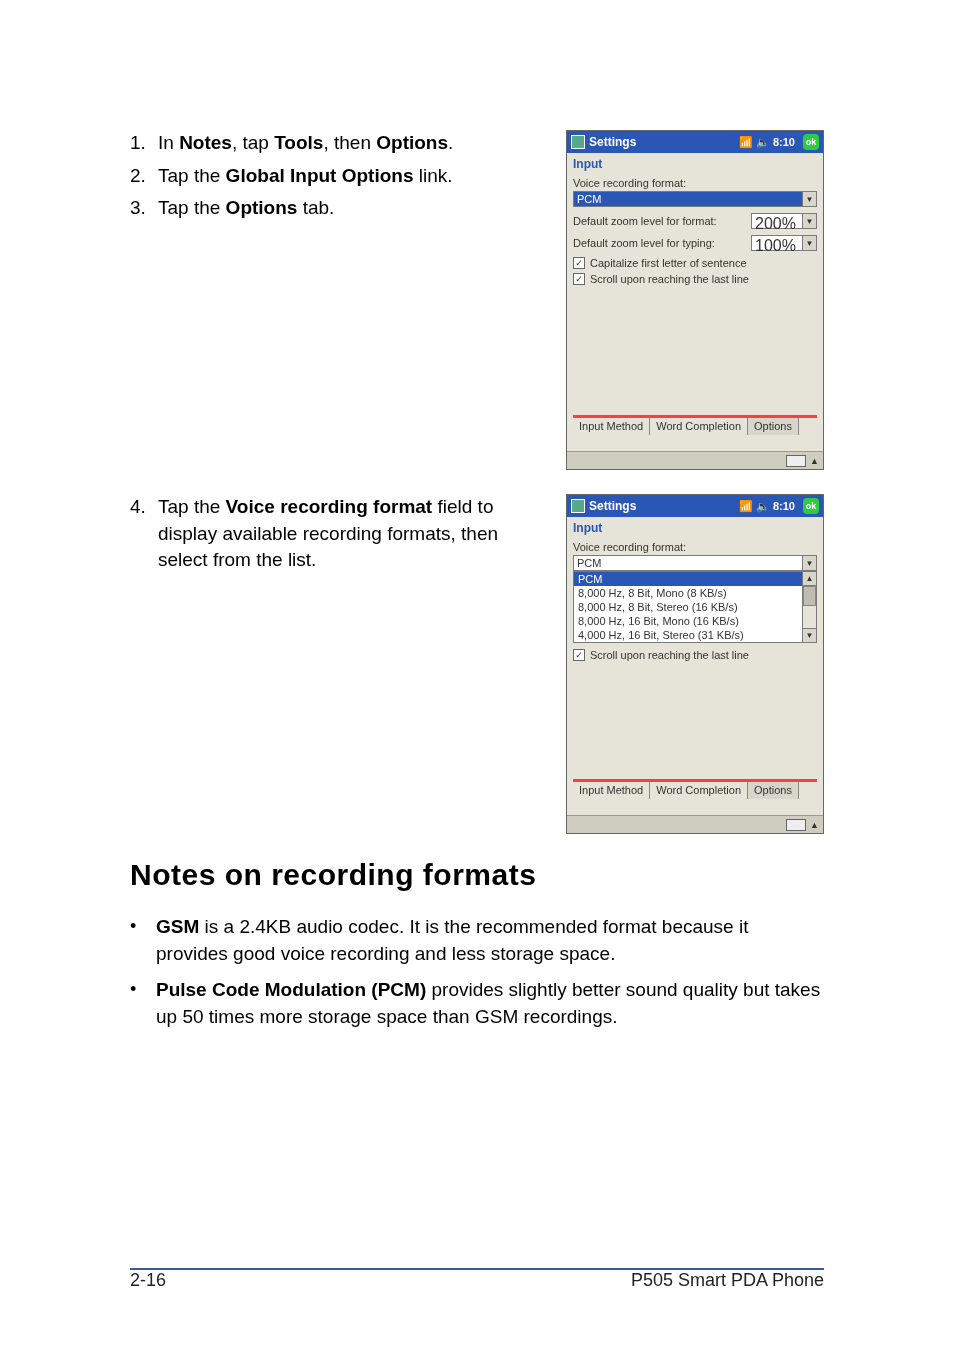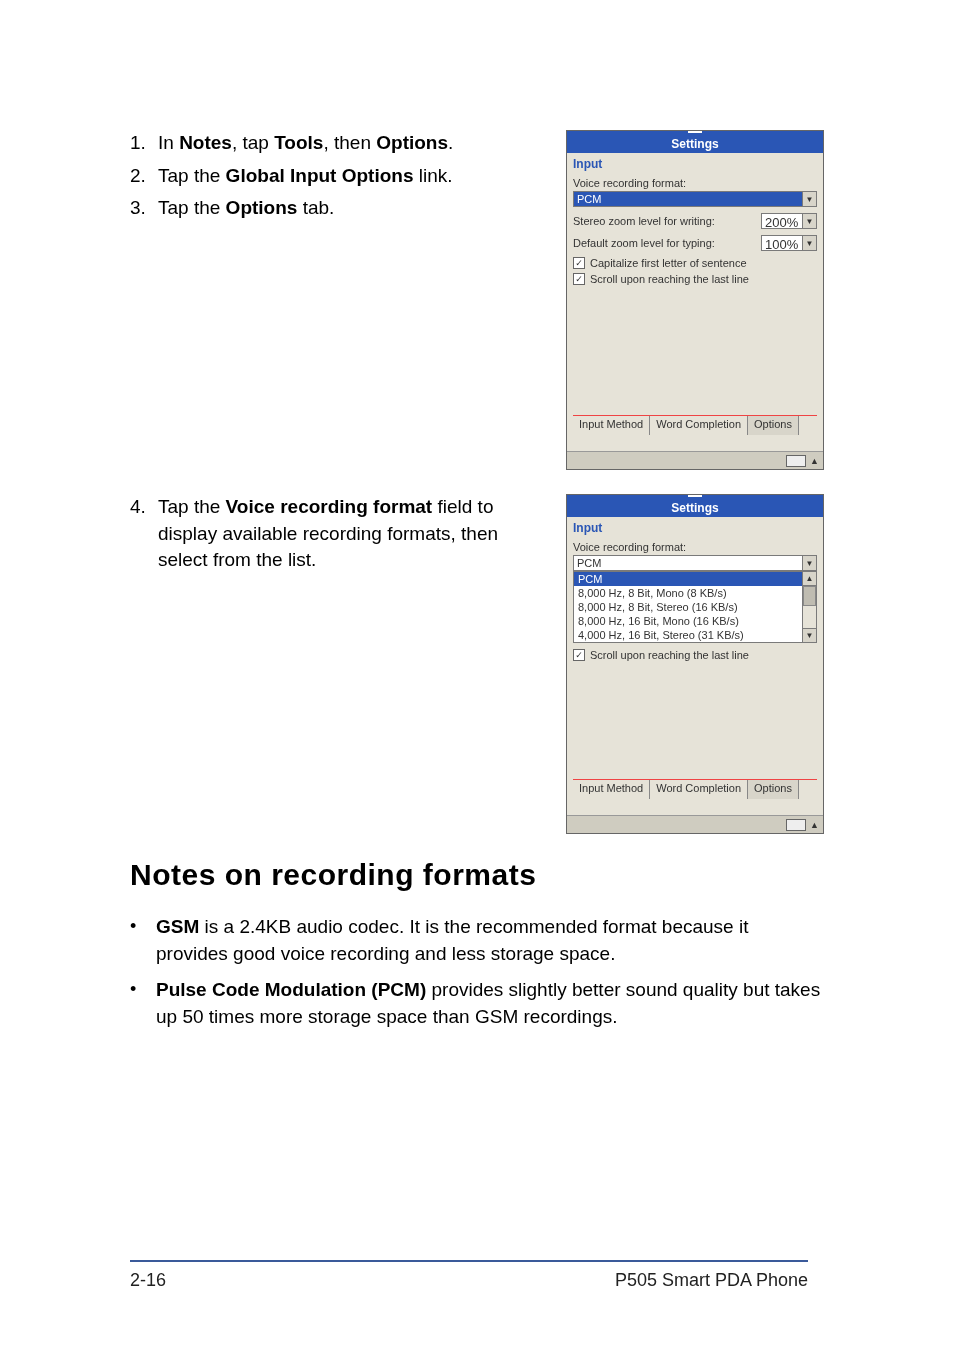--- a/index.html
+++ b/index.html
@@ -8,61 +8,61 @@
   .heading { font-size: 30px; font-weight: bold; letter-spacing: 0.5px; margin-bottom: 22px; }
   .content-row { display: flex; gap: 20px; margin-bottom: 24px; }
   .content-row.align-top { align-items: flex-start; }
   .left-col { flex: 1 1 auto; font-size: 19px; line-height: 1.4; }
   .ol { list-style: none; }
   .ol > li { display: flex; margin-bottom: 6px; }
   .ol .num { width: 28px; flex: none; }
   .ol .txt { flex: 1 1 auto; }
   .bold { font-weight: bold; }
   .screenshot { width: 258px; flex: none; border: 1px solid #666; background: #e6e3d8; font-family: Tahoma, Arial, sans-serif; font-size: 11px; color: #333; display: flex; flex-direction: column; }
-  .titlebar { height: 22px; background: linear-gradient(#2a56b5,#2a56b5); color: #fff; display: flex; align-items: center; padding: 0 4px; gap: 4px; flex-direction: column; }
+  .titlebar { height: 22px; background: linear-gradient(#2a56b5,#2a56b5); color: #fff; display: flex; align-items: center; padding: 0 4px; gap: 4px; }
   .win-icon { width: 14px; height: 14px; background: #5a8; display: inline-block; border: 1px solid #fff; }
   .title-text { font-weight: bold; font-size: 12px; flex: none; }
   .title-spacer { flex: 1 1 auto; }
   .sig-icons { display: flex; align-items: center; gap: 3px; font-size: 11px; font-weight: bold; }
   .ok-btn { width: 16px; height: 16px; border-radius: 4px; background: #2ecc40; color: #fff; font-size: 9px; display: flex; align-items: center; justify-content: center; font-weight: bold; margin-left: 4px; }
   .panel { flex: 1 1 auto; background: #e6e3d8; padding: 4px 6px 16px 6px; display: flex; flex-direction: column; }
   .panel-title { color: #2a56b5; font-weight: bold; font-size: 12px; margin-bottom: 6px; }
   .label { font-size: 11px; margin-bottom: 2px; color: #333; }
   .combo { display: flex; margin-bottom: 6px; }
   .combo .field { flex: 1 1 auto; background: #fff; border: 1px solid #7a7a7a; padding: 1px 3px; font-size: 11px; height: 16px; overflow: hidden; }
   .combo .field.hl { background: #2a56b5; color: #fff; }
   .combo .arrow { width: 14px; height: 16px; border: 1px solid #7a7a7a; border-left: none; background: #d8d5ca; display: flex; align-items: center; justify-content: center; font-size: 8px; }
   .row2 { display: flex; align-items: center; justify-content: space-between; margin-bottom: 6px; }
   .row2 .label2 { font-size: 11px; color: #333; }
   .mini-combo { display: flex; }
-  .mini-combo .mini-field { width: 42px; background: #fff; border: 1px solid #7a7a7a; padding: 1px 3px; font-size: 13px; height: 16px; }
+  .mini-combo .mini-field { width: 52px; background: #fff; border: 1px solid #7a7a7a; padding: 1px 3px; font-size: 16px; height: 16px; }
   .mini-combo .arrow { width: 14px; height: 16px; border: 1px solid #7a7a7a; border-left: none; background: #d8d5ca; display: flex; align-items: center; justify-content: center; font-size: 8px; }
   .chkrow { display: flex; align-items: center; gap: 5px; font-size: 11px; margin-bottom: 4px; }
   .chk { width: 12px; height: 12px; border: 1px solid #666; background: #fff; display: flex; align-items: center; justify-content: center; font-size: 9px; line-height: 1; }
   .spacer-fill { flex: 1 1 auto; }
-  .tabs { display: flex; border-top: 1px solid #ef4444; height: 20px; align-items: stretch; }
+  .tabs { display: flex; border-top: 3px solid #ef4444; height: 20px; align-items: stretch; }
   .tab { padding: 2px 6px; font-size: 11px; border-right: 1px solid #888; background: #e6e3d8; color: #333; }
   .tab.active { background: #d8d5ca; }
   .bottombar { height: 18px; background: #cfccc0; border-top: 1px solid #999; display: flex; justify-content: flex-end; align-items: center; padding-right: 4px; gap: 4px; }
   .kb-icon { width: 20px; height: 12px; border: 1px solid #666; background: #eee; }
   .caret-up { font-size: 9px; }
   .dropdown-list { border: 1px solid #7a7a7a; background: #fff; margin-top: -6px; margin-bottom: 6px; display: flex; }
   .dropdown-list .items { flex: 1 1 auto; }
   .dropdown-list .item { font-size: 11px; padding: 1px 4px; white-space: nowrap; }
   .dropdown-list .item.hl { background: #2a56b5; color: #fff; }
   .dropdown-list .scroll { width: 14px; background: #d8d5ca; border-left: 1px solid #7a7a7a; display: flex; flex-direction: column; }
   .dropdown-list .scroll .btn { height: 14px; border-bottom: 1px solid #7a7a7a; display: flex; align-items: center; justify-content: center; font-size: 8px; }
   .dropdown-list .scroll .track { flex: 1 1 auto; background: #e6e3d8; position: relative; }
   .dropdown-list .scroll .thumb { position: absolute; top: 0; left: 0; right: 0; height: 20px; background: #bfbcb1; border: 1px solid #888; }
   .dropdown-list .scroll .btn2 { height: 14px; border-top: 1px solid #7a7a7a; display: flex; align-items: center; justify-content: center; font-size: 8px; }
   .ul { list-style: none; font-size: 19px; line-height: 1.4; }
   .ul > li { display: flex; margin-bottom: 10px; }
   .ul .bullet { width: 26px; flex: none; font-size: 18px; }
   .ul .txt { flex: 1 1 auto; }
-  .footer { position: absolute; left: 130px; right: 146px; bottom: 60px; border-top: 2px solid #3a5a9a; padding-top: 8px; display: flex; justify-content: space-between; font-size: 18px; color: #222; }
+  .footer { position: absolute; left: 130px; right: 130px; bottom: 60px; border-top: 2px solid #3a5a9a; display: flex; justify-content: space-between; font-size: 18px; color: #222; }
 </style>
 </head>
 <body>
 
 <div class="page">
 
 
   <div class="content-row align-top">
     <div class="left-col">
       <ul class="ol">
@@ -100,21 +100,21 @@
         <span class="ok-btn">ok</span>
       </div>
       <div class="panel">
         <div class="panel-title">Input</div>
         <div class="label">Voice recording format:</div>
         <div class="combo">
           <div class="field hl">PCM</div>
           <div class="arrow">▼</div>
         </div>
         <div class="row2">
-          <span class="label2">Stereo zoom level for writing:</span>
+          <span class="label2">Default zoom level for format:</span>
           <span class="mini-combo">
             <span class="mini-field">200%</span>
             <span class="arrow">▼</span>
           </span>
         </div>
         <div class="row2">
           <span class="label2">Default zoom level for typing:</span>
           <span class="mini-combo">
             <span class="mini-field">100%</span>
             <span class="arrow">▼</span>

